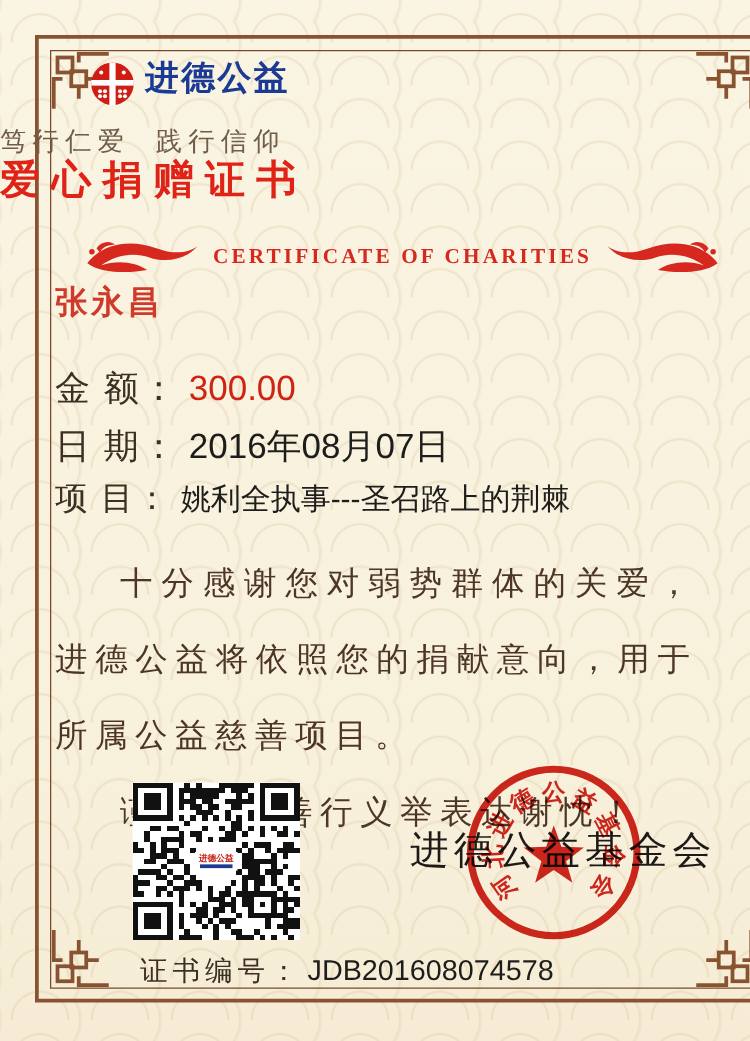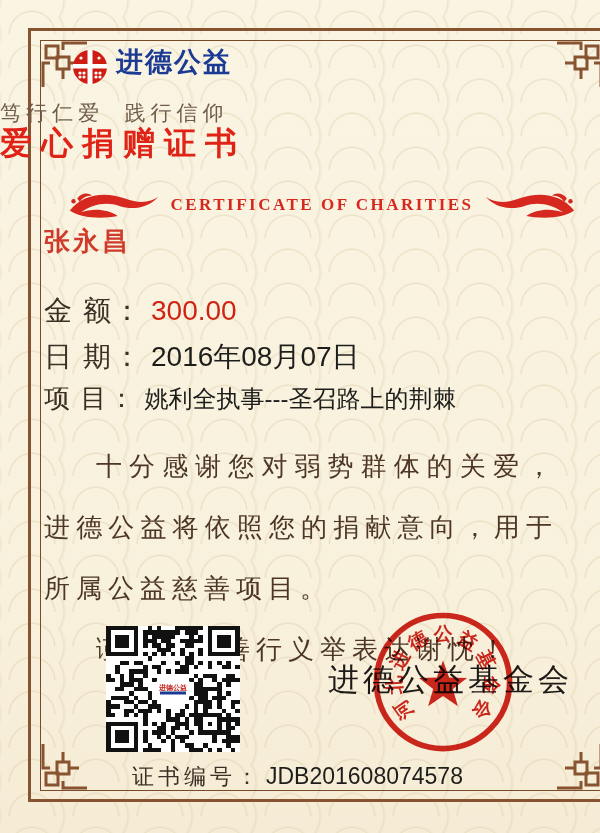--- a/index.html
+++ b/index.html
@@ -59,21 +59,21 @@
   .qr-center{position:absolute;left:50%;top:50%;transform:translate(-50%,-50%);
     background:#fff;padding:2px 3px;text-align:center;line-height:1;}
   .qr-center .qc-cn{font-size:7px;color:#c42017;font-weight:bold;white-space:nowrap;}
   .qr-center .qc-bar{width:26px;height:3px;background:#1b3a94;margin:1px auto 0;}
 
   .foundation{position:absolute;left:328px;top:659px;z-index:1;
     font-size:31px;color:#1d1a17;letter-spacing:4px;white-space:nowrap;}
   .stamp{position:absolute;left:368px;top:607px;width:150px;height:150px;z-index:2;
     mix-blend-mode:multiply;opacity:.95;}
 
-  .cert-no{position:absolute;left:112px;top:762px;white-space:nowrap;margin-left:20px;}
+  .cert-no{position:absolute;left:112px;top:762px;white-space:nowrap;}
   .cert-no .clabel{font-family:"Liberation Serif",serif;font-size:22px;color:#3c2f23;letter-spacing:4px;}
   .cert-no .cvalue{font-size:23px;color:#1d1d1b;margin-left:4px;}
 </style>
 </head>
 <body>
 
 <div class="page">
 
   <div class="border-outer"></div>
   <div class="border-inner"></div>

